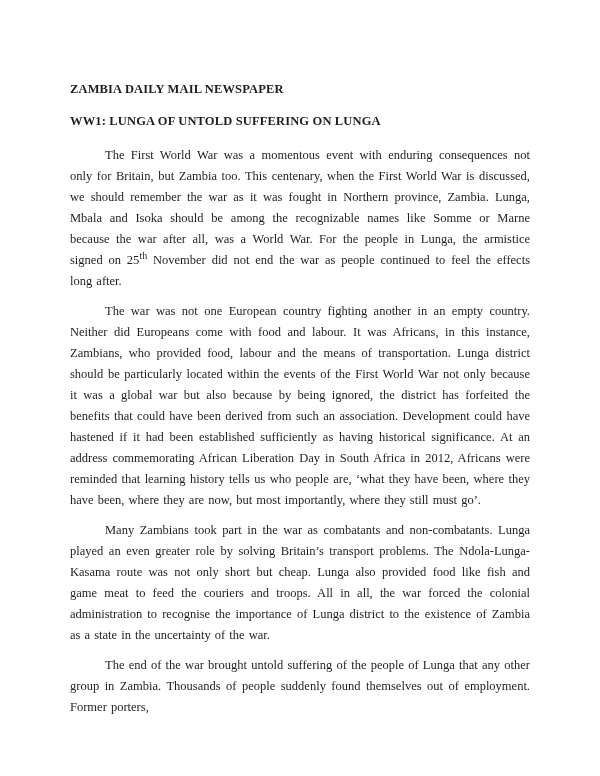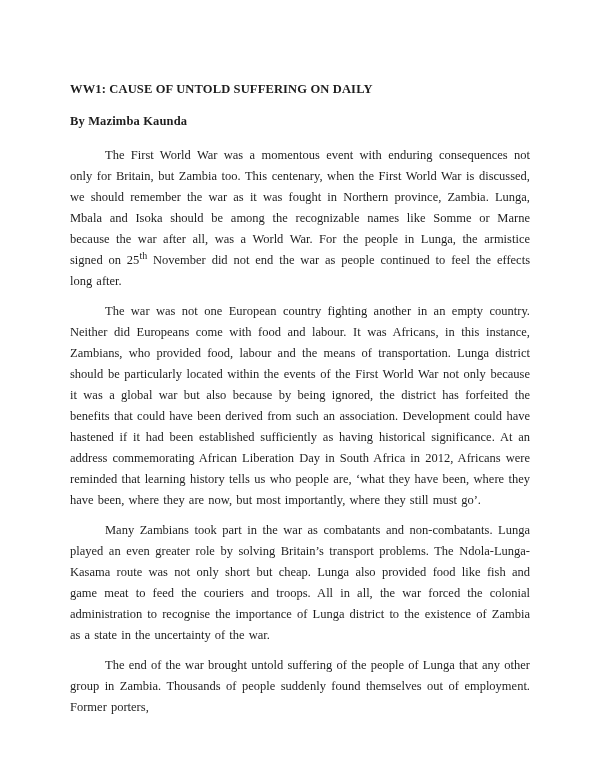--- a/index.html
+++ b/index.html
@@ -40,24 +40,24 @@
   sup.ordinal {
     font-size: 10px;
     line-height: 0;
     vertical-align: super;
   }
 </style>
 </head>
 <body>
 
 <div class="page">
+  <div class="hline">ZAMBIA DAILY MAIL NEWSPAPER</div>
 
-  <div class="hline">WW1: CAUSE OF UNTOLD SUFFERING ON DAILY</div>
+  <div class="hline">WW1: LUNGA OF UNTOLD SUFFERING ON LUNGA</div>
 
-  <div class="hline">By Mazimba Kaunda</div>
 
 
   <div class="bodytext">
     <p><span>The First World War was a momentous event with enduring consequences not only for Britain, but Zambia too. This centenary, when the First World War is discussed, we should remember the war as it was fought in Northern province, Zambia. Lunga, Mbala and Isoka should be among the recognizable names like Somme or Marne because the war after all, was a World War. For the people in Lunga, the armistice signed on 25</span><sup class="ordinal">th</sup><span> November did not end the war as people continued to feel the effects long after.</span></p>
 
     <p>The war was not one European country fighting another in an empty country. Neither did Europeans come with food and labour. It was Africans, in this instance, Zambians, who provided food, labour and the means of transportation. Lunga district should be particularly located within the events of the First World War not only because it was a global war but also because by being ignored, the district has forfeited the benefits that could have been derived from such an association. Development could have hastened if it had been established sufficiently as having historical significance. At an address commemorating African Liberation Day in South Africa in 2012, Africans were reminded that learning history tells us who people are, ‘what they have been, where they have been, where they are now, but most importantly, where they still must go’.</p>
 
     <p>Many Zambians took part in the war as combatants and non-combatants. Lunga played an even greater role by solving Britain’s transport problems. The Ndola-Lunga-Kasama route was not only short but cheap. Lunga also provided food like fish and game meat to feed the couriers and troops. All in all, the war forced the colonial administration to recognise the importance of Lunga district to the existence of Zambia as a state in the uncertainty of the war.</p>
 
     <p>The end of the war brought untold suffering of the people of Lunga that any other group in Zambia. Thousands of people suddenly found themselves out of employment. Former porters,</p>

